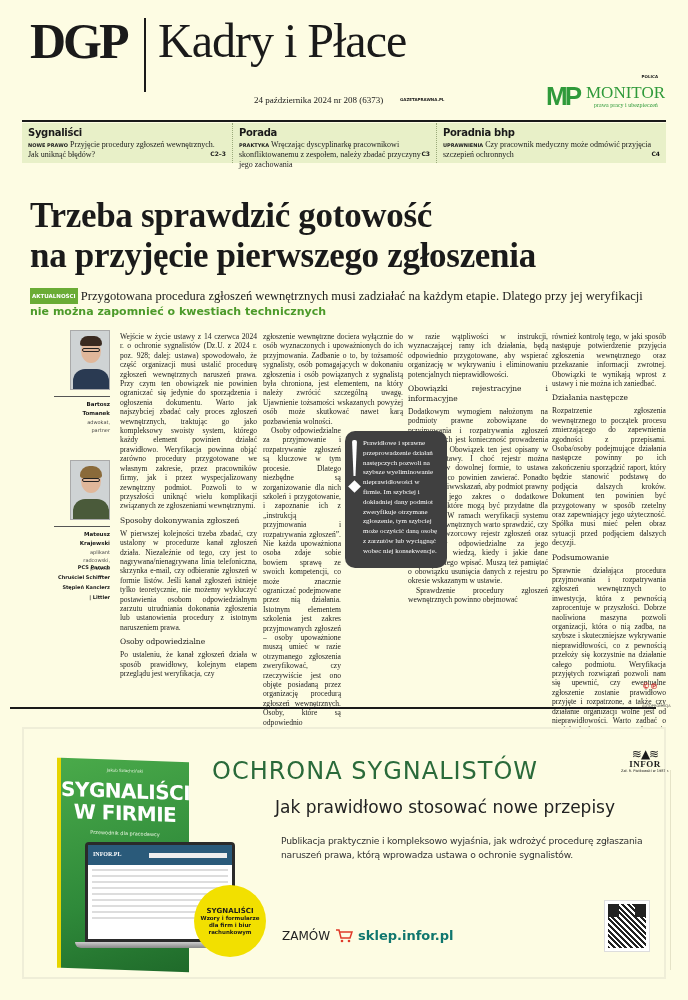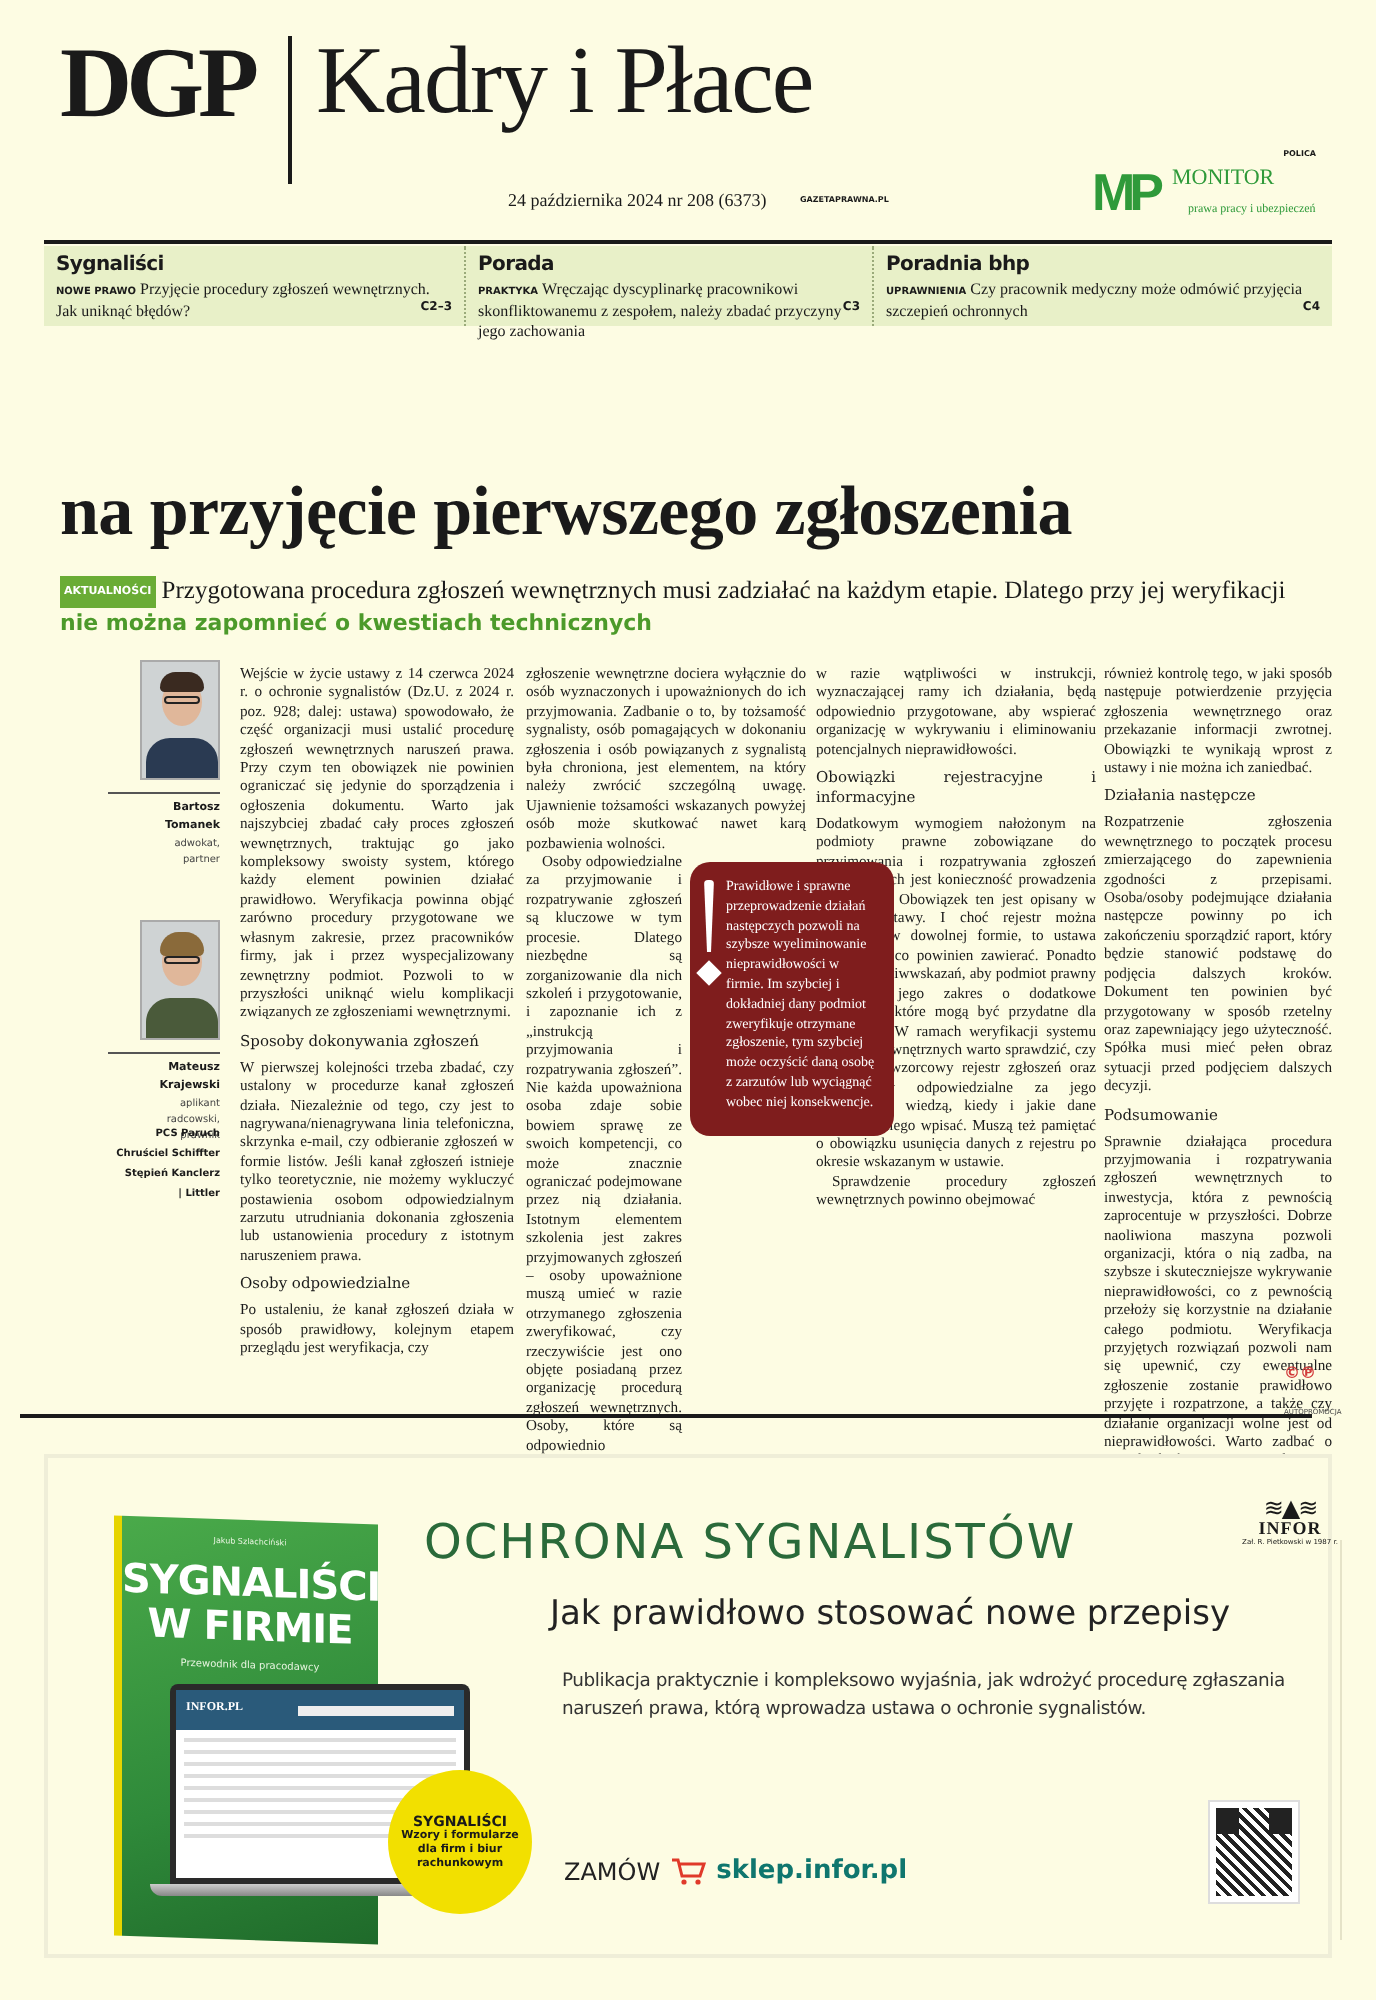--- a/index.html
+++ b/index.html
@@ -27,21 +27,21 @@
     font-family: "Liberation Serif", serif; font-weight: bold; font-size: 17px;
   }
   .mast-issue {
     position: absolute; left: 224px; top: 83px;
     font-family: "Liberation Serif", serif; font-size: 9px;
   }
   .mast-site { position: absolute; left: 370px; top: 85px; font-family: "DejaVu Sans", sans-serif; font-size: 4px; font-weight: bold; }
   .mp-logo { position: absolute; right: 0; top: 62px; width: 112px; height: 40px; }
   .mp-polica { position: absolute; right: 0; top: 0; font-family: "DejaVu Sans", sans-serif; font-size: 4px; font-weight: bold; }
   .mp-mark { position: absolute; left: 0; top: 8px; font-family: "Liberation Sans", sans-serif; font-weight: bold; font-size: 26px; letter-spacing: -3px; color: #2f9a3a; line-height: 28px; }
-  .mp-name { position: absolute; left: 40px; top: 9px; font-family: "Liberation Serif", serif; font-size: 11px; color: #2f9a3a; }
+  .mp-name { position: absolute; left: 40px; top: 9px; font-family: "Liberation Serif", serif; font-size: 17px; color: #2f9a3a; }
   .mp-tag { position: absolute; left: 48px; top: 28px; font-family: "Liberation Serif", serif; font-size: 6px; color: #2f9a3a; }
   .mast-rule { position: absolute; left: 22px; top: 120px; width: 644px; height: 2px; background: #1a1a1a; }
 
   .teasers {
     position: absolute; left: 22px; top: 123px; width: 644px; height: 40px;
     background: #e8f0c8; display: flex;
   }
   .teaser { position: relative; padding: 4px 6px 0 6px; }
   .teaser + .teaser { border-left: 1px dotted #9aaa7a; }
   .teaser h4 { font-family: "DejaVu Sans", sans-serif; font-size: 10px; font-weight: bold; color: #1a1a1a; margin-bottom: 2px; letter-spacing: -0.3px; }
@@ -75,21 +75,21 @@
   .col p { margin-bottom: 0; }
   .col p + p { text-indent: 8px; }
   .col h5 { font-family: "DejaVu Serif", serif; font-weight: normal; font-size: 7.5px; line-height: 10px; margin: 5px 0 3px; }
   .col1 { left: 120px; top: 332px; width: 137px; }
   .col2 { left: 263px; top: 332px; width: 140px; }
   .col3 { left: 408px; top: 332px; width: 140px; }
   .col4 { left: 552px; top: 332px; width: 114px; }
 
   .callout {
     position: absolute; left: 345px; top: 431px; width: 102px; height: 137px;
-    background: #7f1d1d; border-radius: 10px; padding: 8px 8px 0 18px;
+    background: #404040; border-radius: 10px; padding: 8px 8px 0 18px;
     color: #fff; font-family: "Liberation Serif", serif; font-size: 7px; line-height: 9.8px;
   }
   .excl-bar { position: absolute; left: 7px; top: 9px; width: 5px; height: 36px; background: #fff; border-radius: 2px 2px 0 0; clip-path: polygon(0 0,100% 0,70% 100%,30% 100%); }
   .excl-dot { position: absolute; left: 5px; top: 51px; width: 9px; height: 9px; background: #fff; transform: rotate(45deg); }
   .copy-mark { position: absolute; left: 642px; top: 682px; color: #d23a3a; font-size: 8px; font-family: "DejaVu Sans", sans-serif; font-weight: bold; }
 
   .bottom-rule { position: absolute; left: 10px; top: 707px; width: 646px; height: 2px; background: #1a1a1a; }
   .autopromo { position: absolute; left: 642px; top: 704px; font-family: "DejaVu Sans", sans-serif; font-size: 3.5px; color: #444; }
 
   .ad { position: absolute; left: 22px; top: 727px; width: 644px; height: 252px; border: 2px solid #efeed8; background: #fdfce3; }
@@ -161,21 +161,21 @@
     <span class="page">C3</span>
   </div>
   <div class="teaser" style="width:230px">
     <h4>Poradnia bhp</h4>
     <p><span class="kicker">UPRAWNIENIA</span><span>Czy pracownik medyczny może odmówić przyjęcia szczepień ochronnych</span></p>
     <span class="page">C4</span>
   </div>
 </div>
 
 <h1 class="headline">
-  <br>
+  <span>Trzeba sprawdzić gotowość</span><br>
   <span>na przyjęcie pierwszego zgłoszenia</span>
 </h1>
 <p class="lead">
   <span class="badge">AKTUALNOŚCI</span>
   <span>Przygotowana procedura zgłoszeń wewnętrznych musi zadziałać na każdym etapie. Dlatego przy jej weryfikacji</span>
   <span class="hl">nie można zapomnieć o kwestiach technicznych</span>
 </p>
 
 <div class="authors">
   <div class="author">

